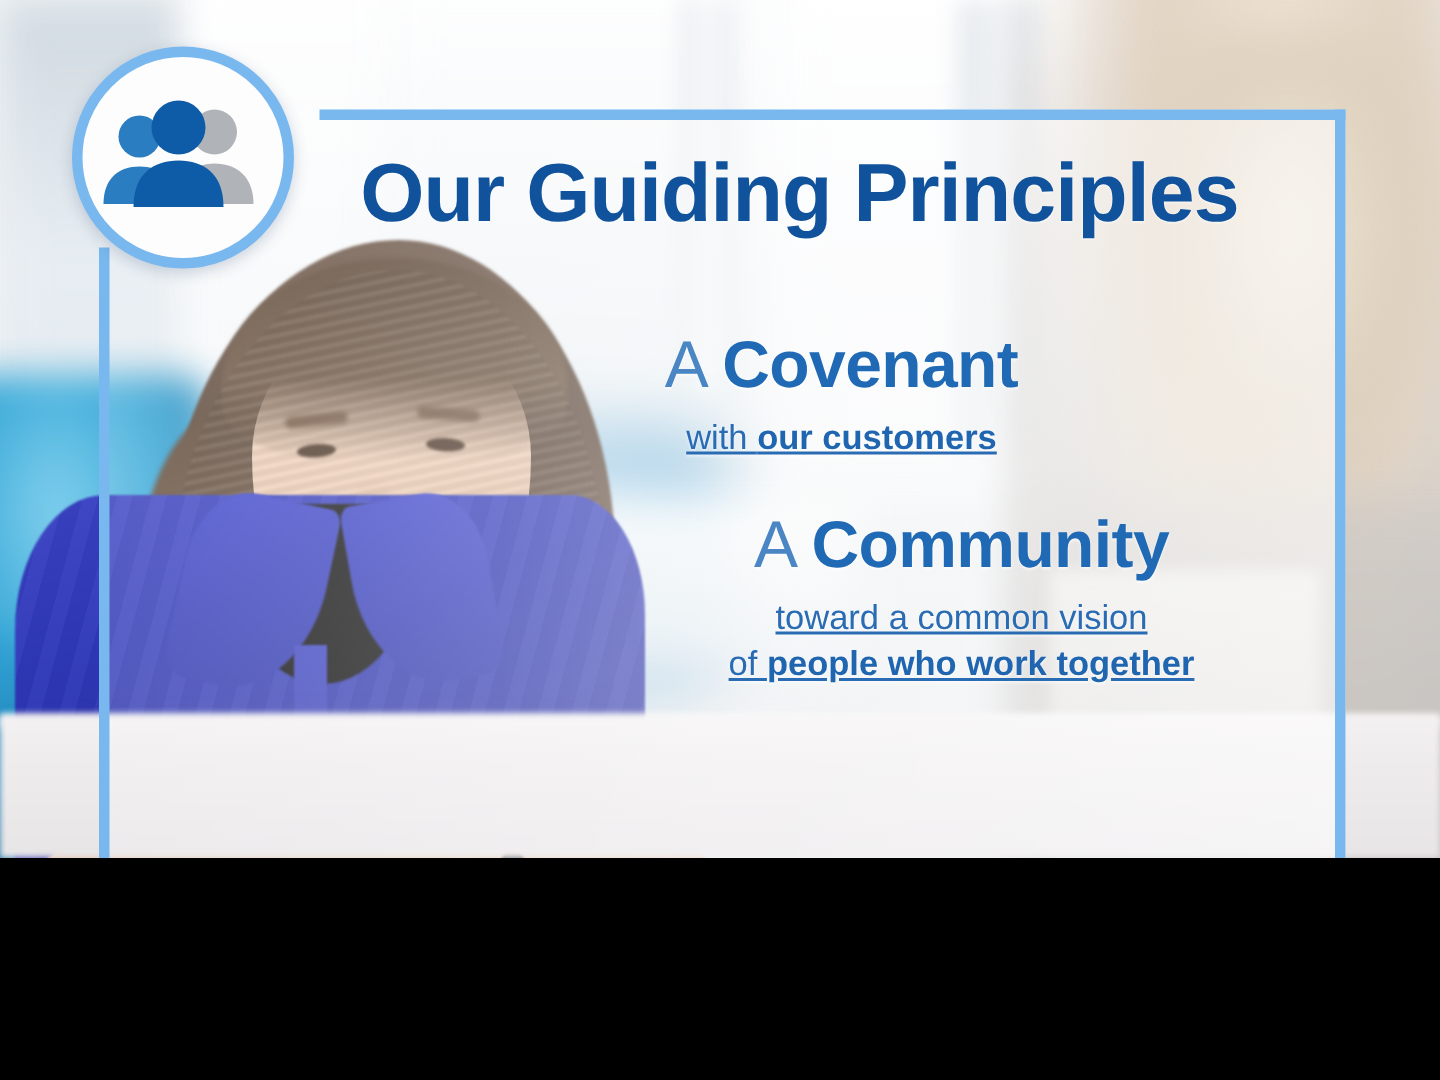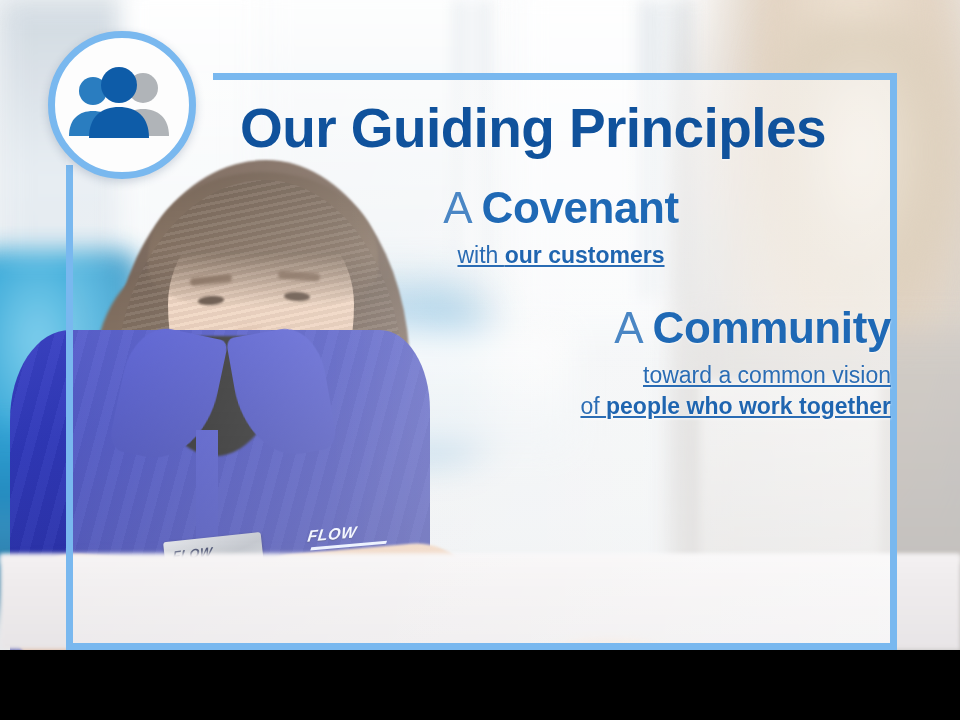--- a/index.html
+++ b/index.html
@@ -1,17 +1,17 @@
 <!DOCTYPE html>
 <html><head>
 <meta charset="utf-8">
 <style>
   html,body{margin:0;padding:0;background:#000;}
   .stage{
-    position:relative;width:960px;height:650px;overflow:hidden;
+    position:relative;width:960px;height:572px;overflow:hidden;
     font-family:"Liberation Sans", sans-serif;
     background:#e9ecef;
   }
 
   
   .photo{position:absolute;inset:0;overflow:hidden;}
 
   
   .bg-base{
     position:absolute;inset:0;
@@ -194,29 +194,29 @@
 
   
   .content{position:absolute;left:213px;top:73px;width:684px;height:577px;}
   .title{
     position:absolute;left:0;top:28px;width:640px;text-align:center;
     font-size:55px;font-weight:bold;color:#10529c;letter-spacing:-.6px;
     line-height:1;text-shadow:0 1px 2px rgba(255,255,255,.75);
   }
   .block{position:absolute;text-align:center;}
   .head{font-size:44px;line-height:1.05;letter-spacing:-.4px;
-    text-shadow:0 1px 2px rgba(255,255,255,.7);white-space:nowrap;}
+    text-shadow:0 1px 2px rgba(255,255,255,.7);white-space:nowrap;margin-top:36px;}
   .head .art{color:#4a86c4;font-weight:normal;}
   .head .word{color:#1f69b5;font-weight:bold;}
   .sub{font-size:23px;line-height:1.32;color:#2a6cb4;margin-top:9px;
     text-shadow:0 1px 2px rgba(255,255,255,.7);text-decoration:underline;}
   .sub b{font-weight:bold;color:#1f65b0;}
 
   #b1{left:118px;top:112px;width:460px;}
-  #b2{left:178px;top:232px;width:500px;text-align:right;}
+  #b2{left:178px;top:232px;width:500px;}
   #b3{left:218px;top:390px;width:460px;}
 </style>
 </head>
 <body>
 
 <div class="stage">
 
   <div class="photo">
     <div class="bg-base"></div>
     <div class="win-a"></div>

